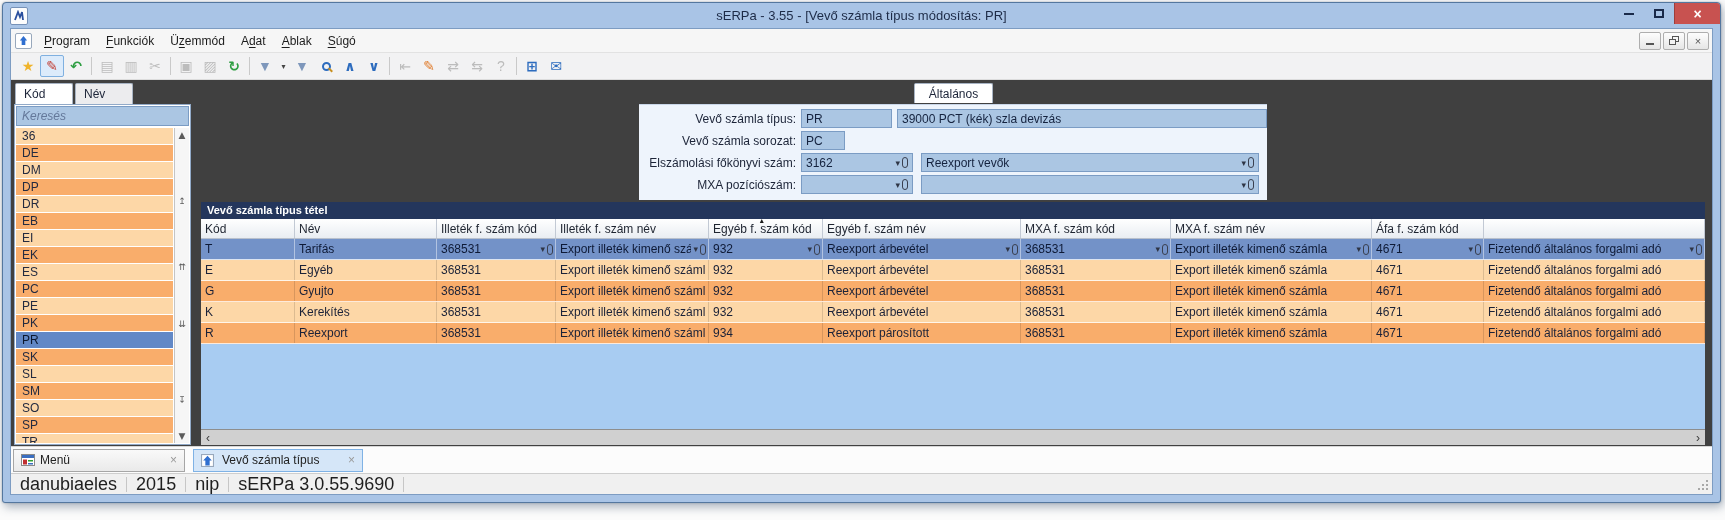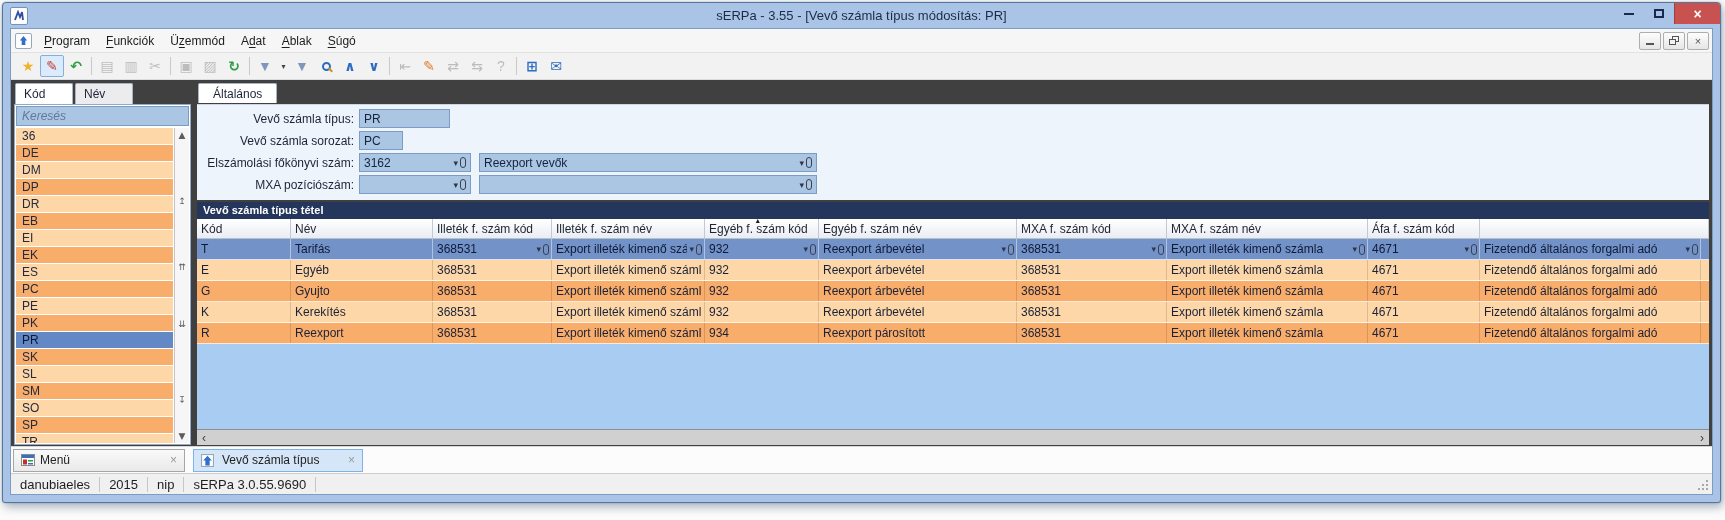--- a/index.html
+++ b/index.html
@@ -70,21 +70,21 @@
   .list-wrap{flex:1;position:relative;overflow:hidden;margin-top:2px;min-height:0;}
   .list{position:absolute;top:0;left:0;right:16px;bottom:0;overflow:hidden;}
   .lrow{height:16px;line-height:16px;padding-left:6px;font-size:12px;color:#242b40;margin-bottom:1px;}
   .lrow.a{background:#fdd7a7;} .lrow.b{background:#f9ad6b;}
   .lrow.sel{background:#6288c6;color:#0c1830;}
   .vscroll{position:absolute;top:0;right:0;bottom:0;width:15px;border-left:1px solid #c4c4c4;
     background:#f6f6f6;}
   .vbtn{position:absolute;left:0;right:0;height:14px;text-align:center;font-size:9px;
     color:#5c5c5c;line-height:14px;font-family:"DejaVu Sans",sans-serif;}
   
-  .main{flex:1;display:flex;flex-direction:column;min-height:0;min-width:0;}
+  .main{flex:1;display:flex;flex-direction:column;min-height:0;min-width:0;align-items:center;}
   .main-tabs{height:22px;padding:1px 0 0 1px;flex-shrink:0;}
   .mtab{display:inline-block;padding:3px 14px 2px;background:#fff;border:1px solid #a8b4c4;
     border-bottom:none;font-size:12px;color:#1c2438;border-radius:2px 2px 0 0;}
   .form{background:#eef4fc;border-top:1px solid #c9d6e8;padding:3px 0 4px;flex-shrink:0;}
   .frow{display:flex;align-items:center;height:21px;margin-bottom:1px;font-size:12px;}
   .flabel{width:157px;text-align:right;color:#1c2438;flex-shrink:0;}
   .fbox{height:19px;background:#abc6e3;border:1px solid #7b9cc4;display:flex;align-items:center;
     font-size:12px;color:#15233f;padding:0 4px;margin-left:5px;flex-shrink:0;}
   .cval{flex:1;overflow:hidden;white-space:nowrap;}
   .chev{font-size:9px;color:#2e3545;margin:0 2px;font-family:"DejaVu Sans",sans-serif;}
@@ -116,21 +116,21 @@
   .bottom-tabs{height:27px;background:#fcfcfc;border-top:1px solid #d6d6d6;display:flex;
     align-items:center;padding-left:2px;flex-shrink:0;}
   .btab{height:23px;display:flex;align-items:center;font-size:12px;color:#222;padding:0 7px;
     border:1px solid #a6a6a6;background:linear-gradient(#f9f9f9,#eaeaea);gap:5px;}
   .btab .x{color:#9a9a9a;font-size:12px;margin-left:auto;}
   .btab.active{background:#d5e6f8;border-color:#7fb2e5;gap:8px;}
   .bt-menu{width:172px;margin-right:8px;}
   .bt-vevo{width:170px;}
   
   .statusbar{height:21px;background:#f0f0f0;border-top:1px solid #cecece;display:flex;
-    align-items:center;font-size:13px;color:#1e1e1e;position:relative;flex-shrink:0;}
+    align-items:center;font-size:18px;color:#1e1e1e;position:relative;flex-shrink:0;}
   .sseg{padding:0 9px;border-right:1px solid #c6c6c6;height:15px;line-height:15px;}
   .grip{position:absolute;right:4px;bottom:4px;width:2px;height:2px;background:#a8a8a8;
     box-shadow:0 -4px #a8a8a8,0 -8px #a8a8a8,-4px 0 #a8a8a8,-4px -4px #a8a8a8,-8px 0 #a8a8a8;}
 </style>
 </head>
 <body>
 
 <div class="window">
   <div class="titlebar">
     <div class="app-icon">
@@ -256,20 +256,23 @@
       <div class="main">
         <div class="main-tabs">
           <div class="mtab">Általános</div>
         </div>
         <div class="form">
           <div class="frow">
             <div class="flabel">Vevő számla típus:</div>
             <div class="fbox w-pr">
                 <span class="cval">PR</span>
               </div>
+            <div class="fbox w-desc">
+                <span class="cval">39000 PCT (kék) szla devizás</span>
+              </div>
           </div>
           <div class="frow">
             <div class="flabel">Vevő számla sorozat:</div>
             <div class="fbox w-pc">
                 <span class="cval">PC</span>
               </div>
           </div>
           <div class="frow">
             <div class="flabel">Elszámolási főkönyvi szám:</div>
             <div class="fbox w-c1">

